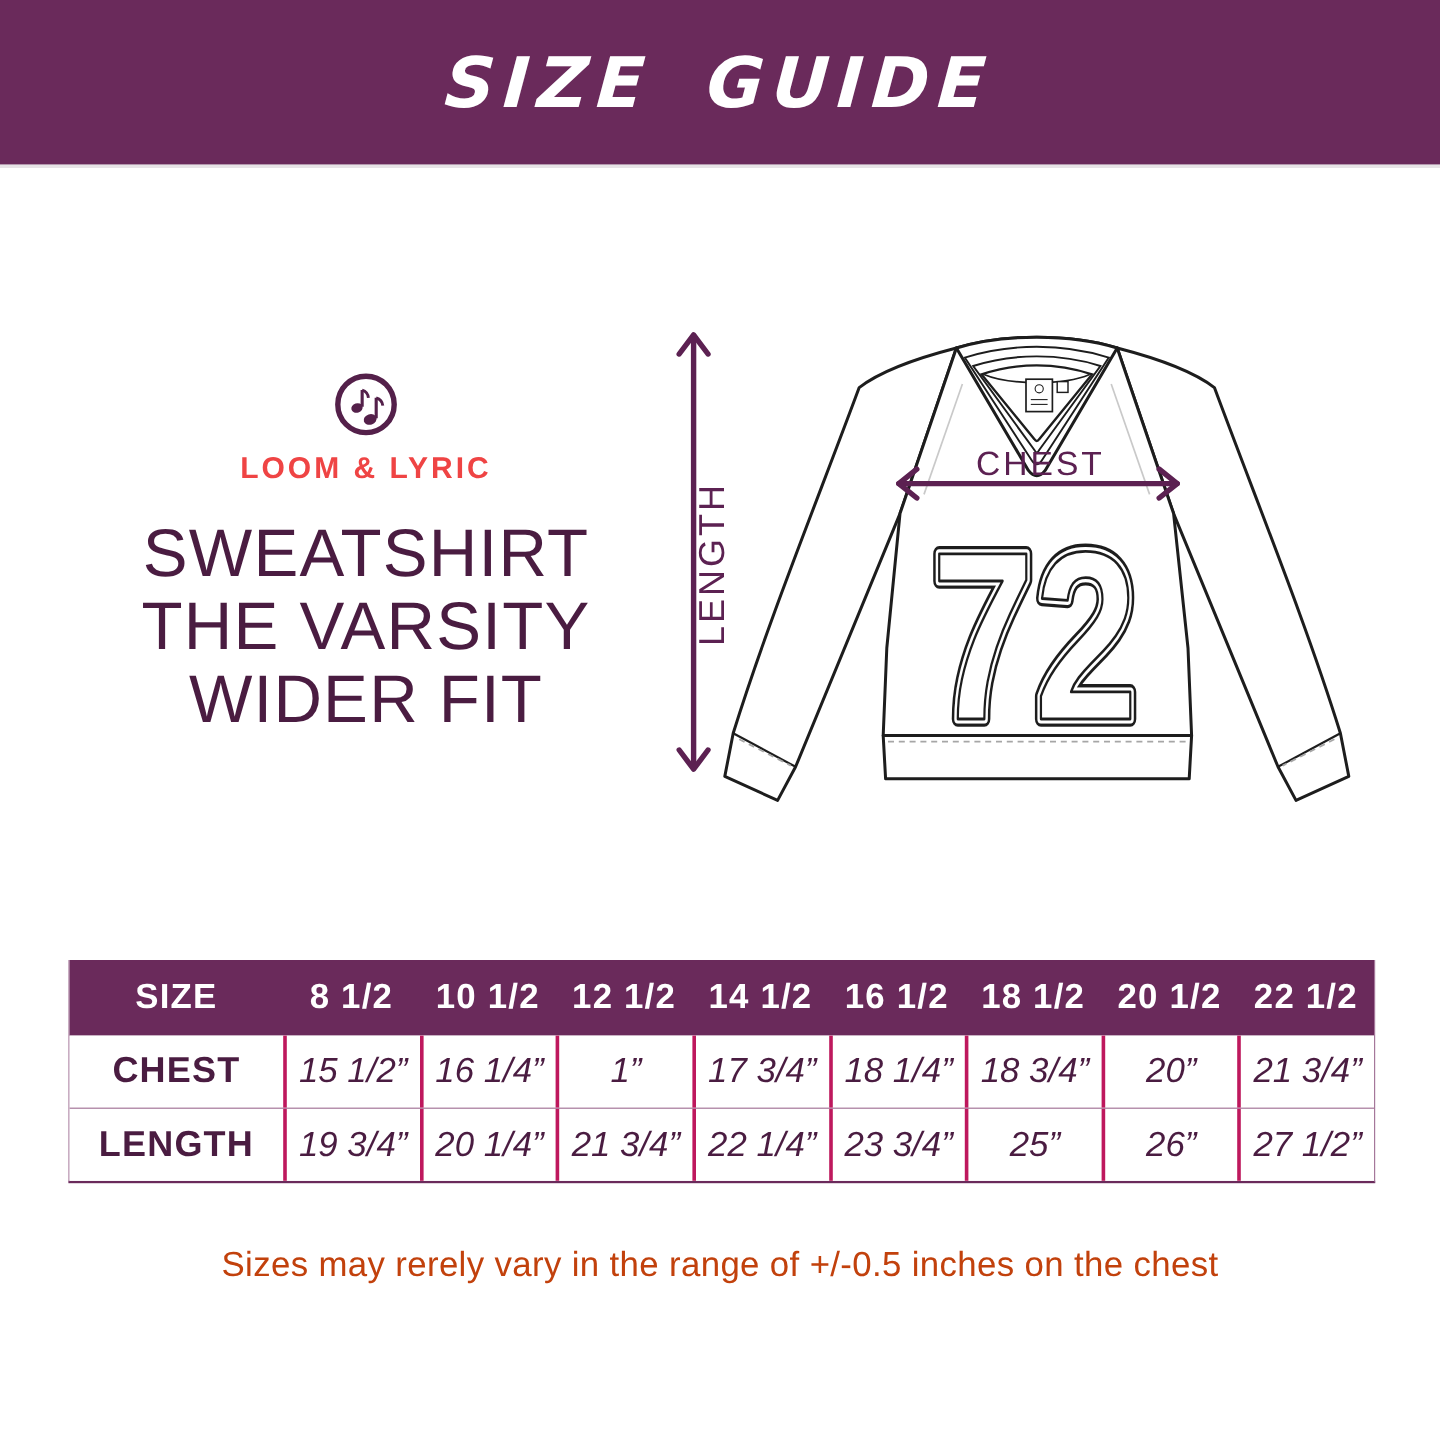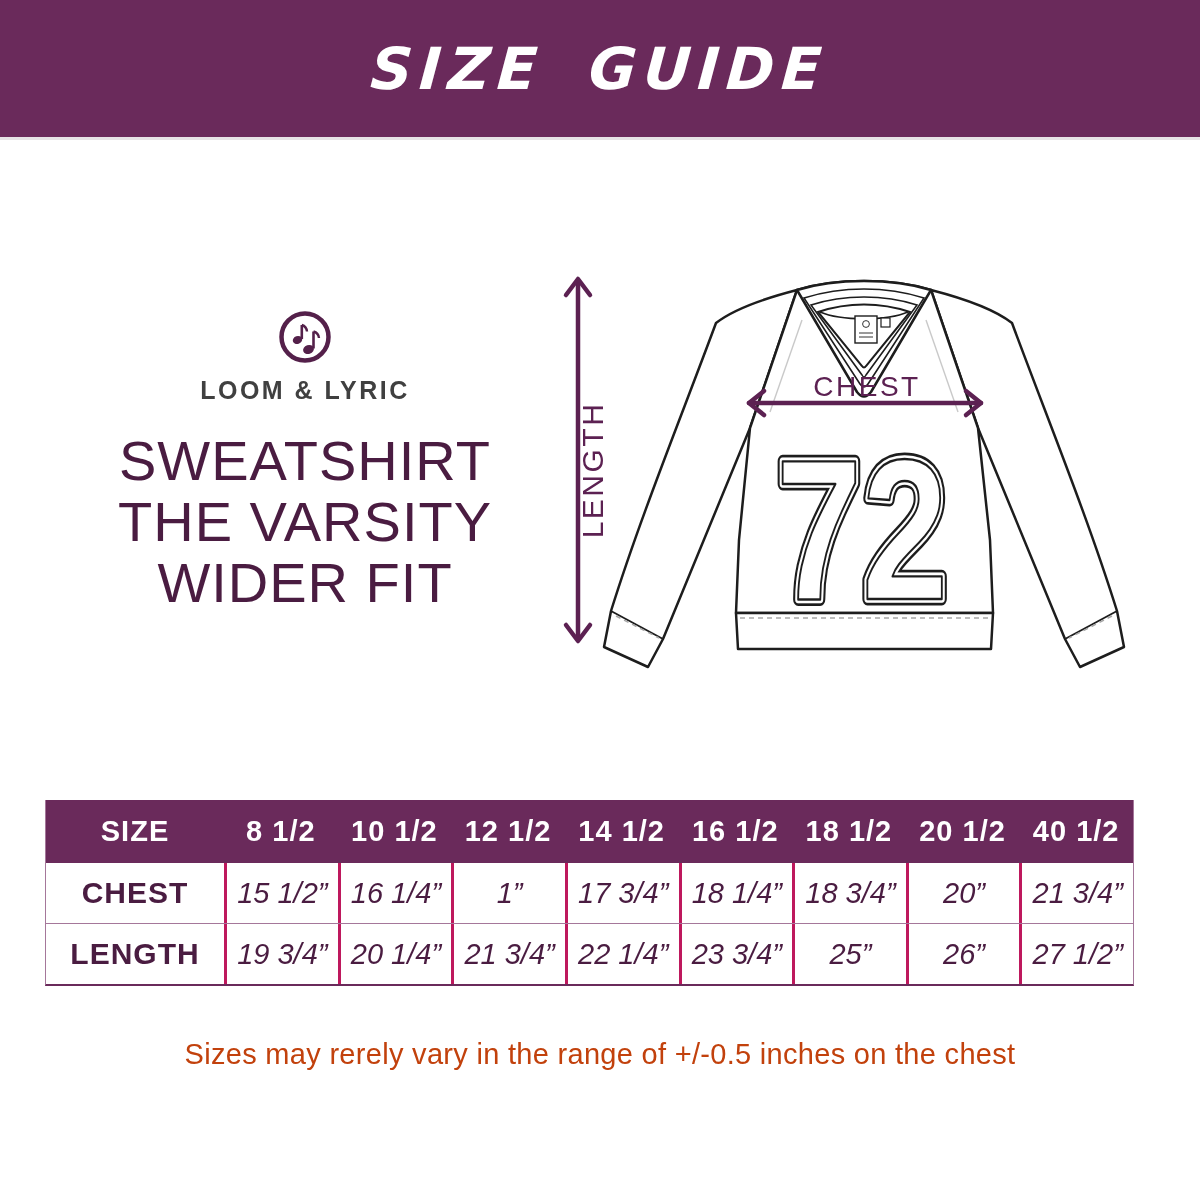--- a/index.html
+++ b/index.html
@@ -9,31 +9,31 @@
   
   .banner{position:absolute;left:0;top:0;width:100%;height:137px;background:#6a2a5b;
           border-bottom:3px solid #e7e3e6;display:flex;align-items:center;justify-content:center;}
   .banner-title{margin:0;color:#ffffff;font-family:"DejaVu Sans",sans-serif;
           font-style:italic;font-weight:800;font-size:58px;letter-spacing:7px;word-spacing:18px;
           transform:skewX(-4deg);}
 
   
   .brand{position:absolute;left:150px;top:309px;width:310px;text-align:center;}
   .brand-logo{display:block;margin:0 auto;}
-  .brand-name{margin-top:11px;color:#404040;font-weight:bold;font-size:25px;letter-spacing:2.5px;}
+  .brand-name{margin-top:11px;color:#ef4444;font-weight:bold;font-size:25px;letter-spacing:2.5px;}
 
   
   .product-title{position:absolute;left:40px;top:430px;width:530px;text-align:center;
           color:#4a1c41;font-size:56px;line-height:61px;font-weight:500;letter-spacing:1px;}
 
   
   .diagram{position:absolute;left:540px;top:250px;}
 
   
-  .size-table{position:absolute;left:45px;top:800px;width:1089px;
+  .size-table{position:absolute;left:57px;top:800px;width:1089px;
           border-left:1px solid #a5779a;border-right:1px solid #a5779a;
           border-bottom:2px solid #6a2a5b;box-sizing:border-box;}
   .trow{display:flex;}
   .trow.head{background:#6a2a5b;height:63px;}
   .trow.body{height:60px;background:#ffffff;}
   .trow.body.second{border-top:1px solid #a5779a;}
   .cell{flex:1 1 0;display:flex;align-items:center;justify-content:center;box-sizing:border-box;}
   .cell.first{flex:0 0 178px;}
   .trow.head .cell{color:#ffffff;font-weight:bold;font-size:29px;letter-spacing:1px;}
   .trow.body .cell{color:#4a1c41;font-size:29px;}
@@ -144,21 +144,21 @@
   <div class="size-table">
     <div class="trow head">
       <div class="cell first">SIZE</div>
       <div class="cell">8 1/2</div>
       <div class="cell">10 1/2</div>
       <div class="cell">12 1/2</div>
       <div class="cell">14 1/2</div>
       <div class="cell">16 1/2</div>
       <div class="cell">18 1/2</div>
       <div class="cell">20 1/2</div>
-      <div class="cell">40 1/2</div>
+      <div class="cell">22 1/2</div>
     </div>
     <div class="trow body">
       <div class="cell first">CHEST</div>
       <div class="cell">15 1/2”</div>
       <div class="cell">16 1/4”</div>
       <div class="cell">1”</div>
       <div class="cell">17 3/4”</div>
       <div class="cell">18 1/4”</div>
       <div class="cell">18 3/4”</div>
       <div class="cell">20”</div>

